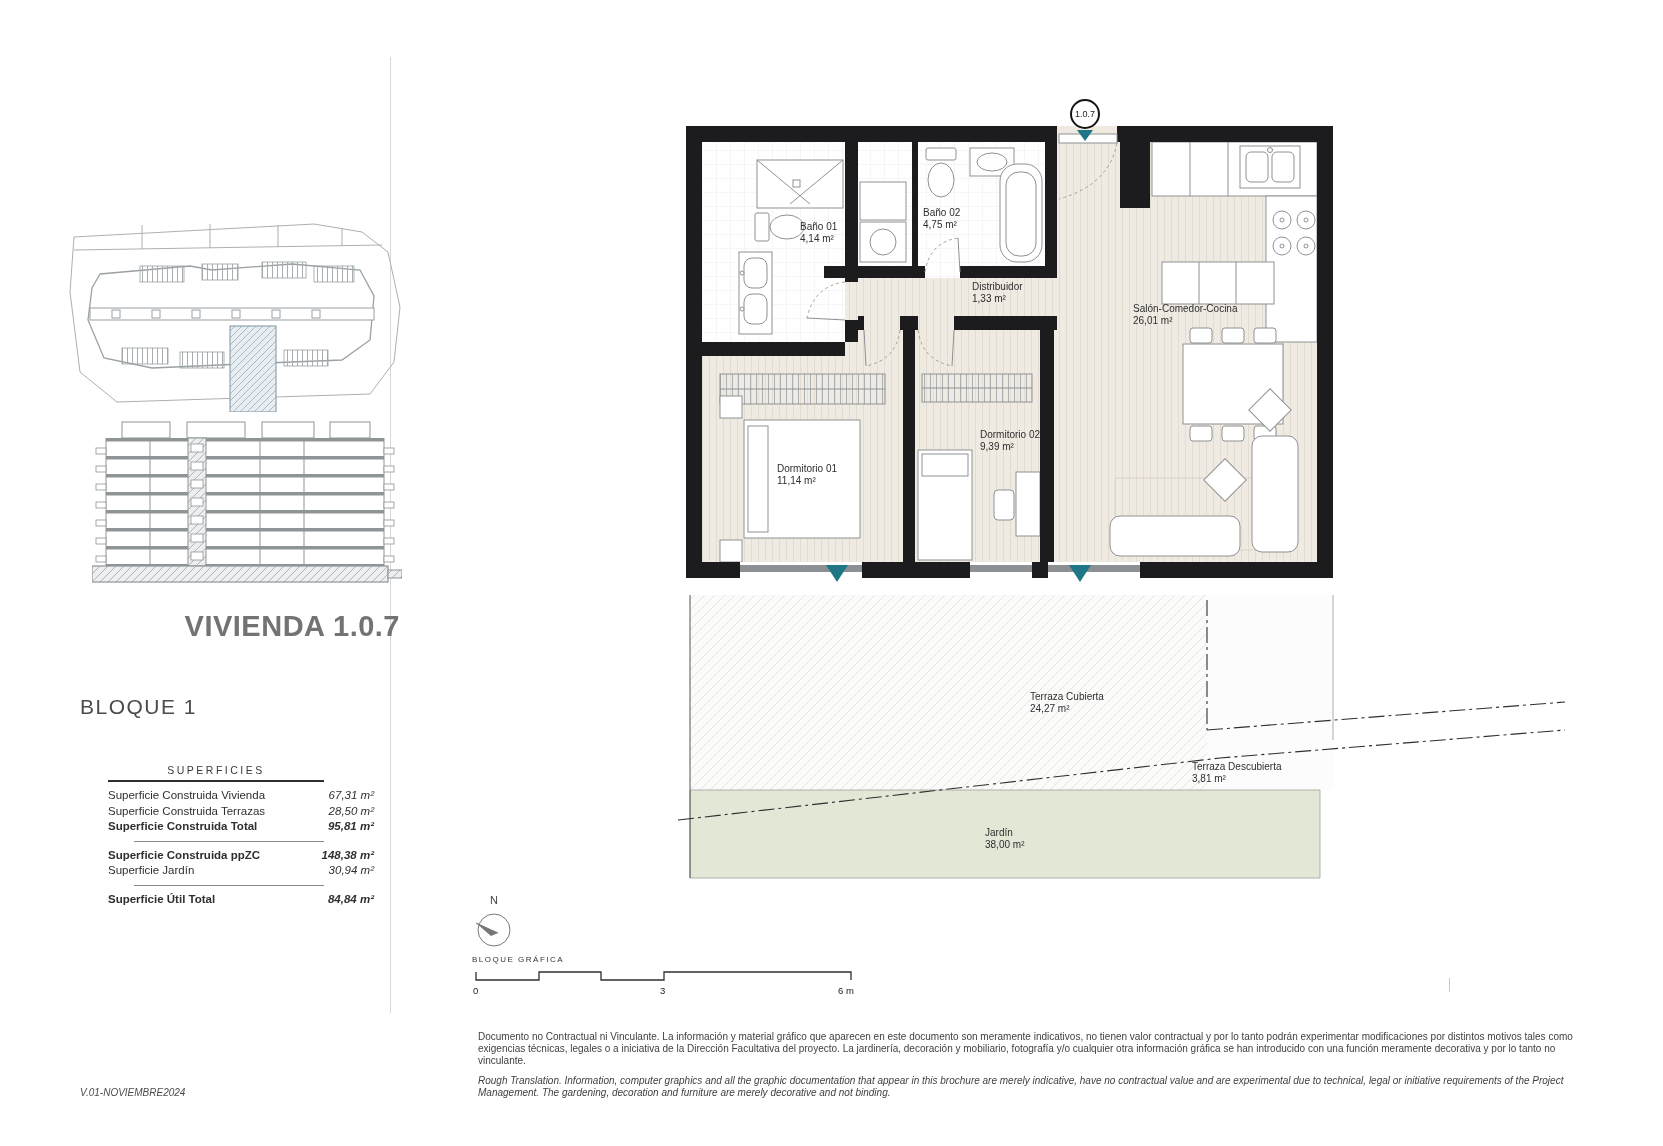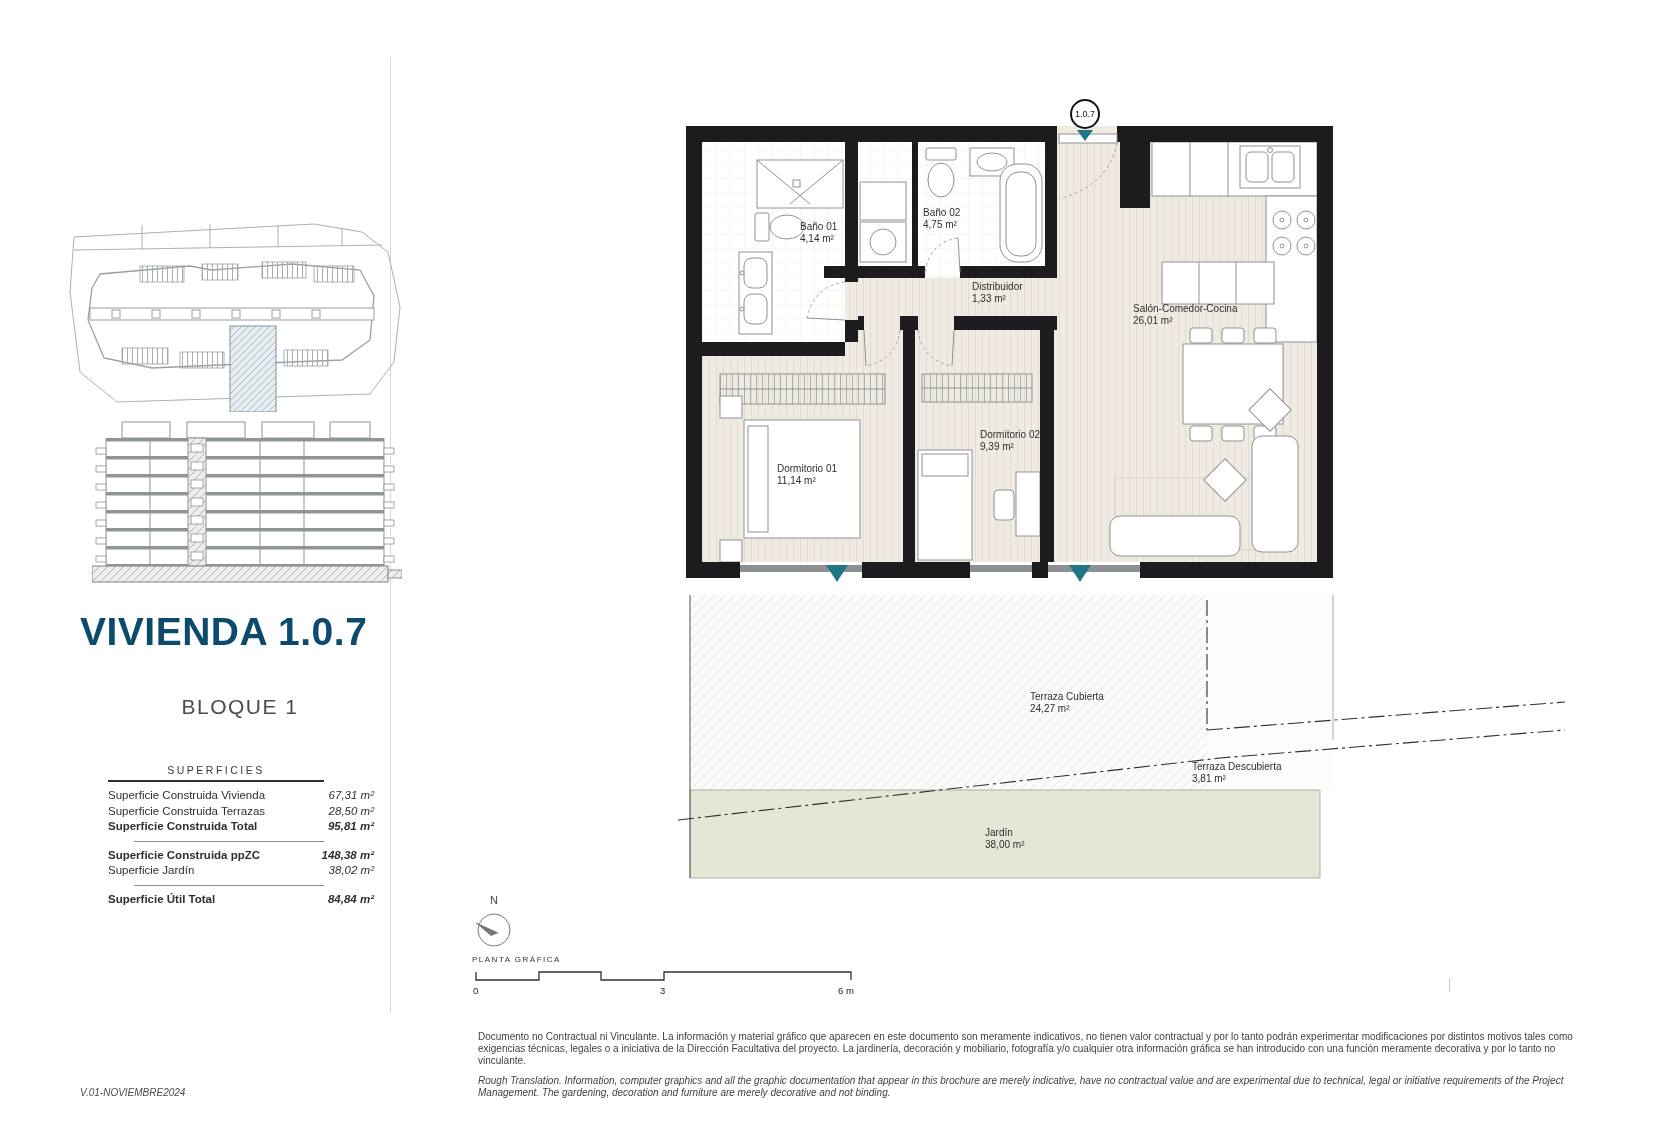--- a/index.html
+++ b/index.html
@@ -2,23 +2,23 @@
 <html><head>
 <meta charset="utf-8">
 <style>
   html,body{margin:0;padding:0;background:#ffffff;}
   .page{position:relative;width:1663px;height:1146px;background:#fff;overflow:hidden;
         font-family:"Liberation Sans", sans-serif;color:#2f2f31;}
   .abs{position:absolute;}
   .divider-v{position:absolute;left:390px;top:57px;width:1px;height:956px;background:#d8d8d8;}
   .crop-mark{position:absolute;left:1449px;top:978px;width:1px;height:14px;background:#c9c9c9;}
 
-  .unit-title{position:absolute;left:80px;top:610px;width:320px;text-align:left;
-      font-size:39px;font-weight:bold;letter-spacing:.5px;color:#0c4a6e;}
-  .block-label{position:absolute;left:80px;top:694px;width:320px;text-align:center;
+  .unit-title{position:absolute;left:80px;top:610px;width:320px;text-align:right;
+      font-size:29px;font-weight:bold;letter-spacing:.5px;color:#737373;}
+  .block-label{position:absolute;left:80px;top:694px;width:320px;
       font-size:21px;font-weight:400;letter-spacing:1.5px;color:#4c4c4e;line-height:26px;}
   .surf-header{position:absolute;left:108px;top:764px;width:216px;text-align:center;
       font-size:10.5px;letter-spacing:2.5px;color:#39393b;}
   .surf-rule{position:absolute;left:108px;top:780px;width:216px;height:2px;background:#2e2e30;}
   .surftable{position:absolute;left:108px;top:788px;width:266px;font-size:11.5px;}
   .srow{display:flex;justify-content:space-between;height:15.5px;line-height:15.5px;}
   .srow .sval{font-style:italic;}
   .srow.b{font-weight:bold;}
   .sep{margin:6px 0 6px 26px;width:190px;height:1px;background:#8a8a8a;}
   .version-label{position:absolute;left:80px;top:1087px;font-size:10px;font-style:italic;color:#4b4b4d;}
@@ -160,21 +160,21 @@
       <span>Superficie Construida Total</span>
       <span class="sval">95,81 m²</span>
     </div>
     <div class="sep"></div>
     <div class="srow b">
       <span>Superficie Construida ppZC</span>
       <span class="sval">148,38 m²</span>
     </div>
     <div class="srow">
       <span>Superficie Jardín</span>
-      <span class="sval">38,02 m²</span>
+      <span class="sval">30,94 m²</span>
     </div>
     <div class="sep"></div>
     <div class="srow b">
       <span>Superficie Útil Total</span>
       <span class="sval">84,84 m²</span>
     </div>
   </div>
 
   <div class="version-label">V.01-NOVIEMBRE2024</div>
 
@@ -400,21 +400,21 @@
     <text class="rlab" x="320" y="370">9,39 m²</text>
   </svg>
 
   <svg class="abs" style="left:468px;top:892px" width="56" height="62" viewBox="0 0 56 62">
     <text x="22" y="12" font-size="11" fill="#444">N</text>
     <circle cx="26" cy="38" r="16" fill="none" stroke="#777" stroke-width="1"></circle>
     <polygon points="8,31 30,41 23,44" fill="#777"></polygon>
     <line x1="8" y1="31" x2="30" y2="41" stroke="#777" stroke-width="1"></line>
   </svg>
 
-  <div class="escala-label">PLANTA GRÁFICA</div>
+  <div class="escala-label">BLOQUE GRÁFICA</div>
 
   <svg class="abs" style="left:470px;top:964px" width="400" height="34" viewBox="0 0 400 34">
     <polyline points="6,8 6,16 69,16 69,8 131,8 131,16 194,16 194,8 381,8 381,16" fill="none" stroke="#2f2f2f" stroke-width="1.3"></polyline>
     <text class="tick-txt" x="3" y="30">0</text>
     <text class="tick-txt" x="190" y="30">3</text>
     <text class="tick-txt" x="368" y="30">6 m</text>
   </svg>
 
   <p class="disc disc-es">Documento no Contractual ni Vinculante. La información y material gráfico que aparecen en este documento son meramente indicativos, no tienen valor contractual y por lo tanto podrán experimentar modificaciones por distintos motivos tales como exigencias técnicas, legales o a iniciativa de la Dirección Facultativa del proyecto. La jardinería, decoración y mobiliario, fotografía y/o cualquier otra información gráfica se han introducido con una función meramente decorativa y por lo tanto no vinculante.</p>
   <p class="disc disc-en">Rough Translation. Information, computer graphics and all the graphic documentation that appear in this brochure are merely indicative, have no contractual value and are experimental due to technical, legal or initiative requirements of the Project Management. The gardening, decoration and furniture are merely decorative and not binding.</p>

